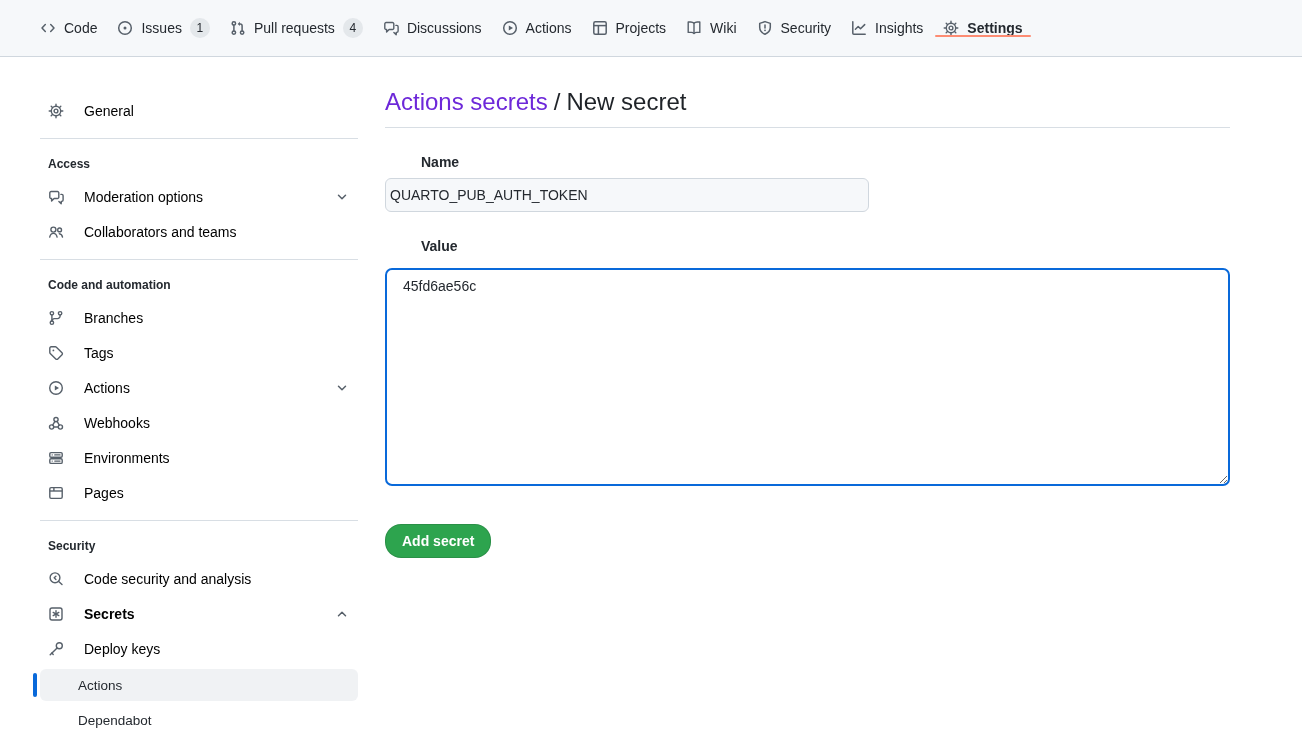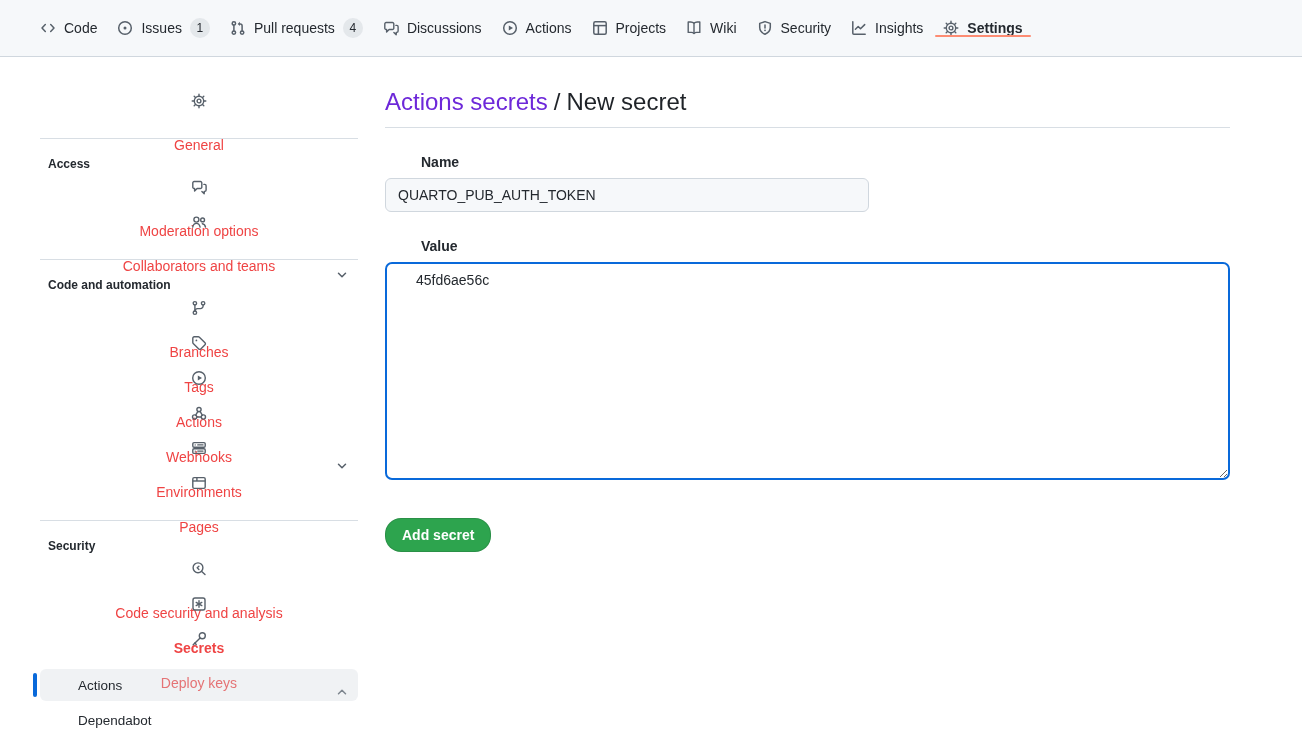--- a/index.html
+++ b/index.html
@@ -43,25 +43,24 @@
   
   .page { display:flex; align-items:flex-start; }
 
   
   .sidebar {
     width:318px; margin-left:40px; padding-top:36px;
     flex-shrink:0;
   }
   .side-item {
     position:relative;
-    display:flex; align-items:center; gap:28px;
+    display:flex; align-items:center; gap:20px;
     height:35px; padding:0 8px;
     border-radius:6px; cursor:pointer;
-    color:#ef4444;
-    flex-direction:column;
+    color:#000000;
   }
   .side-item .chev { margin-left:auto; color:#57606a; }
   .side-divider { border:none; border-top:1px solid #d8dee4; margin:10px 0; }
   .side-header {
     font-size:12px; font-weight:700; color:#24292f;
     padding:8px 8px 6px 8px; height:30px;
   }
   .side-item.bold { font-weight:600; }
   .sub-item {
     position:relative;
@@ -85,31 +84,31 @@
   .page-title a { color:#6d28d9; text-decoration:none; cursor:pointer;margin-top:45px; }
   .page-title .sep { margin:0 6px; }
   .title-rule { border:none; border-top:1px solid #d8dee4; margin:10px 0 0 0; }
 
   .field-label { display:block; font-weight:600; font-size:14px; margin-top:26px;padding-left:36px; }
   .name-input {
     margin-top:8px;
     width:484px; height:34px;
     background:#f6f8fa;
     border:1px solid #d0d7de; border-radius:6px;
-    padding:5px 12px;
+    padding:5px 4px;
     font-family:"Liberation Sans", sans-serif;
     font-size:14px; color:#24292f;
     outline:none;
   }
   .value-textarea {
-    margin-top:8px;
+    margin-top:14px;
     width:845px; height:218px;
     background:#ffffff;
     border:2px solid #0969da; border-radius:7px;
-    padding:8px 29px;
+    padding:8px 16px;
     font-family:"Liberation Sans", sans-serif;
     font-size:14px; color:#24292f;
     outline:none; resize:both; display:block;
   }
   .add-secret-btn {
     margin-top:38px;
     background:#2da44e; color:#ffffff;
     border:1px solid rgba(27,31,36,0.15);
     border-radius:16px;
     font-family:"Liberation Sans", sans-serif;

